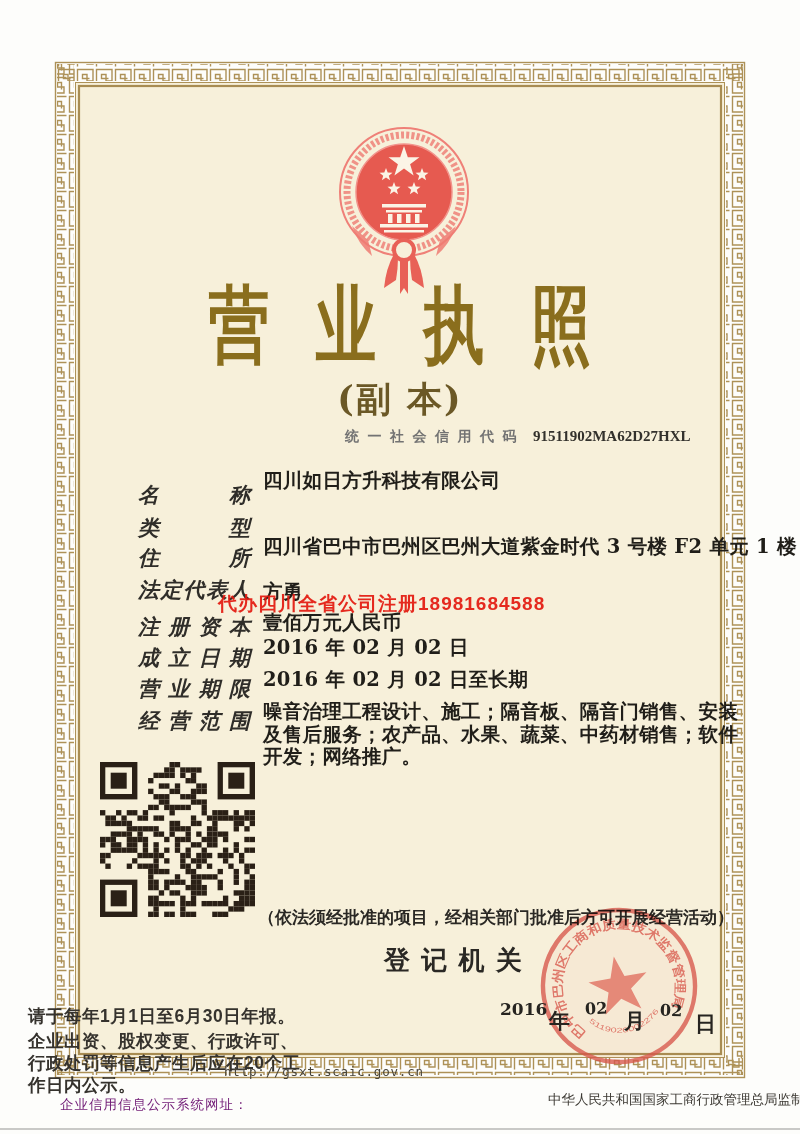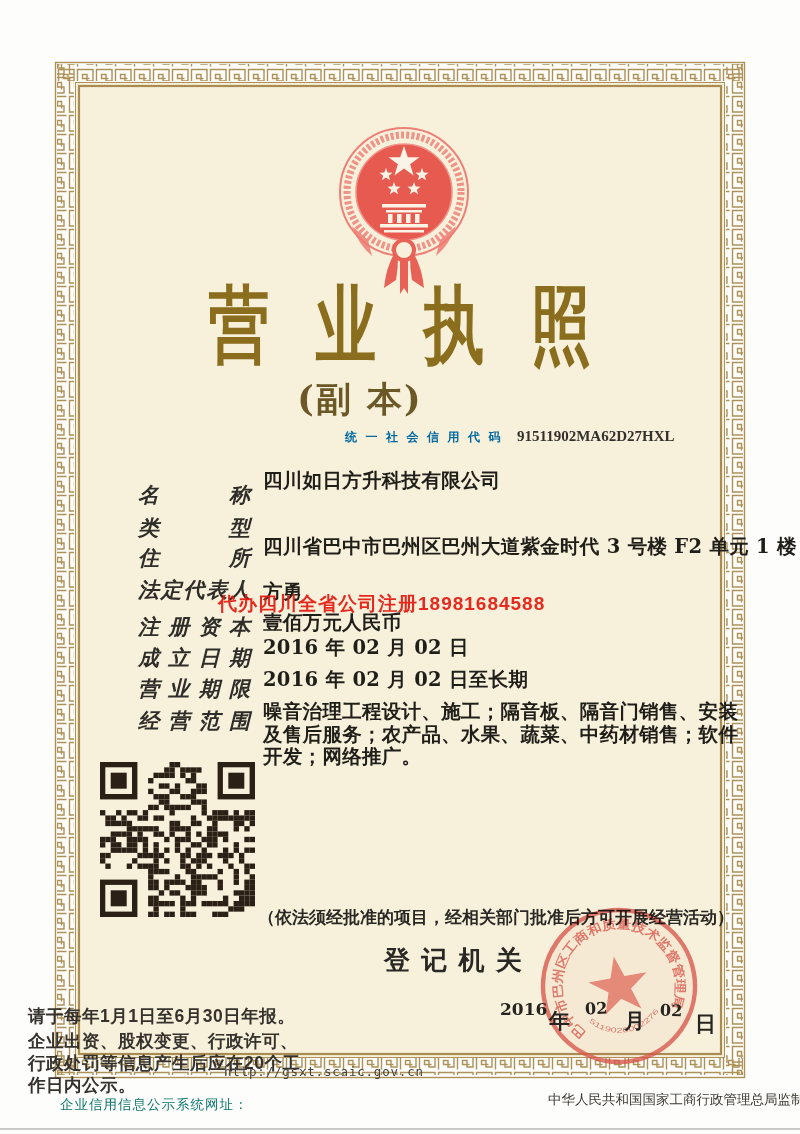--- a/index.html
+++ b/index.html
@@ -7,24 +7,24 @@
        font-family:"Liberation Sans",sans-serif;}
   .abs{position:absolute;}
   #border-svg{position:absolute;left:0;top:0;z-index:0;}
   .content{position:absolute;left:0;top:0;width:800px;height:1134px;z-index:2;}
 
   
   .title-row{position:absolute;left:197px;top:282px;width:406px;height:88px;
              display:flex;justify-content:space-between;}
   .title-row span{font-family:"DejaVu Serif",serif;font-weight:900;font-size:84px;line-height:86px;
              color:#8a6e1d;transform:scaleX(.72);display:inline-block;}
-  .subtitle{position:absolute;left:0;top:376px;width:720px;text-align:center;
+  .subtitle{position:absolute;left:0;top:376px;width:800px;text-align:center;
             font-family:"DejaVu Serif",serif;font-size:35px;font-weight:700;color:#6b5826;letter-spacing:2px;}
   .codeline{position:absolute;left:345px;top:427px;white-space:nowrap;}
-  .codeline .lbl{font-size:12px;font-weight:700;color:#0369a1;letter-spacing:8.5px;}
+  .codeline .lbl{font-size:14px;font-weight:700;color:#737373;letter-spacing:8.5px;}
   .codeline .code{font-family:Liberation Serif, serif;font-size:15px;font-weight:700;
                   color:#33312c;margin-left:8px;letter-spacing:0;}
 
   
   .flabel{position:absolute;left:138px;width:112px;font-size:21px;font-weight:600;color:#2f2d29;
           text-align:justify;text-align-last:justify;line-height:22px;font-style:italic;}
   .fvalue{position:absolute;left:263px;font-family:"DejaVu Serif",serif;font-size:19.5px;
           font-weight:700;color:#201e19;white-space:nowrap;letter-spacing:.3px;line-height:22px;}
   .lb0{top:484px}.lb1{top:517px}.lb2{top:547px}.lb3{top:579px}
   .lb4{top:616px}.lb5{top:647px}.lb6{top:678px}.lb7{top:710px}
@@ -44,21 +44,21 @@
   .dt-num{font-family:"DejaVu Serif",serif;font-size:16px;}
   .dt-unit{font-size:21px;font-weight:600;}
 
   #seal-svg{position:absolute;left:532px;top:898px;z-index:4;opacity:.78;mix-blend-mode:multiply;}
 
   .report{position:absolute;left:28px;font-size:17.5px;font-weight:700;color:#35322d;
           letter-spacing:.5px;white-space:nowrap;z-index:3;}
   .rp0{top:1004px}.rp1{top:1029px}.rp2{top:1051px}.rp3{top:1073px}
   .url{position:absolute;left:224px;top:1064px;font-family:"DejaVu Sans Mono",monospace;
        font-size:12.5px;font-weight:400;color:#474339;letter-spacing:.8px;z-index:3;}
-  .sitelabel{position:absolute;left:60px;top:1096px;font-size:13.5px;color:#0f766e;letter-spacing:1px;}
+  .sitelabel{position:absolute;left:60px;top:1096px;font-size:13.5px;color:#701a75;letter-spacing:1px;}
   .publisher{position:absolute;left:502px;top:1091px;font-size:13.5px;color:#3c3933;white-space:nowrap;margin-left:46px;}
   .scan-edge{position:absolute;left:0;top:1128px;width:800px;height:2px;background:#c9c9c7;}
 </style>
 </head>
 <body>
 
 <svg id="border-svg" width="800" height="1134" viewBox="0 0 800 1134">
   <defs>
     <pattern id="meaH" width="19" height="17" patternUnits="userSpaceOnUse">
       <path d="M1.5,15.5 V1.5 H17 V13 H11 V6.5 H6.5 V10.5 H13.5" fill="none" stroke="#ad9157" stroke-width="1.4"></path>

